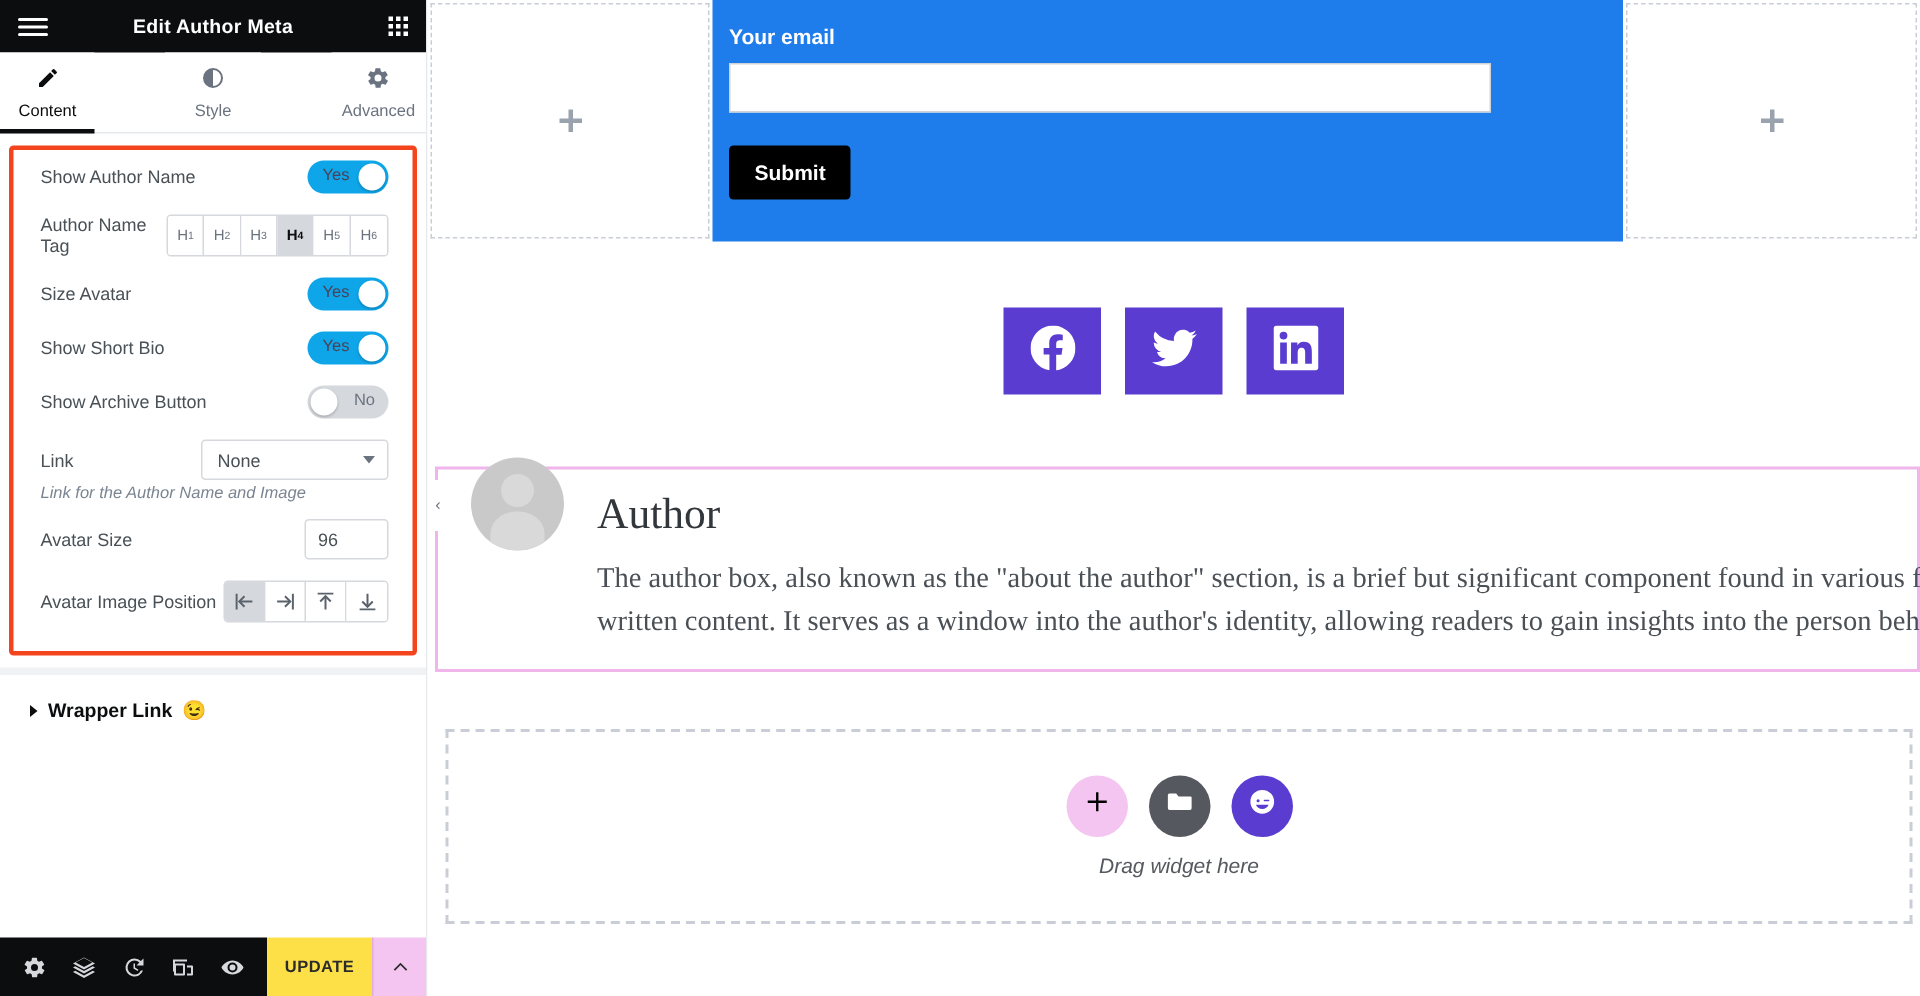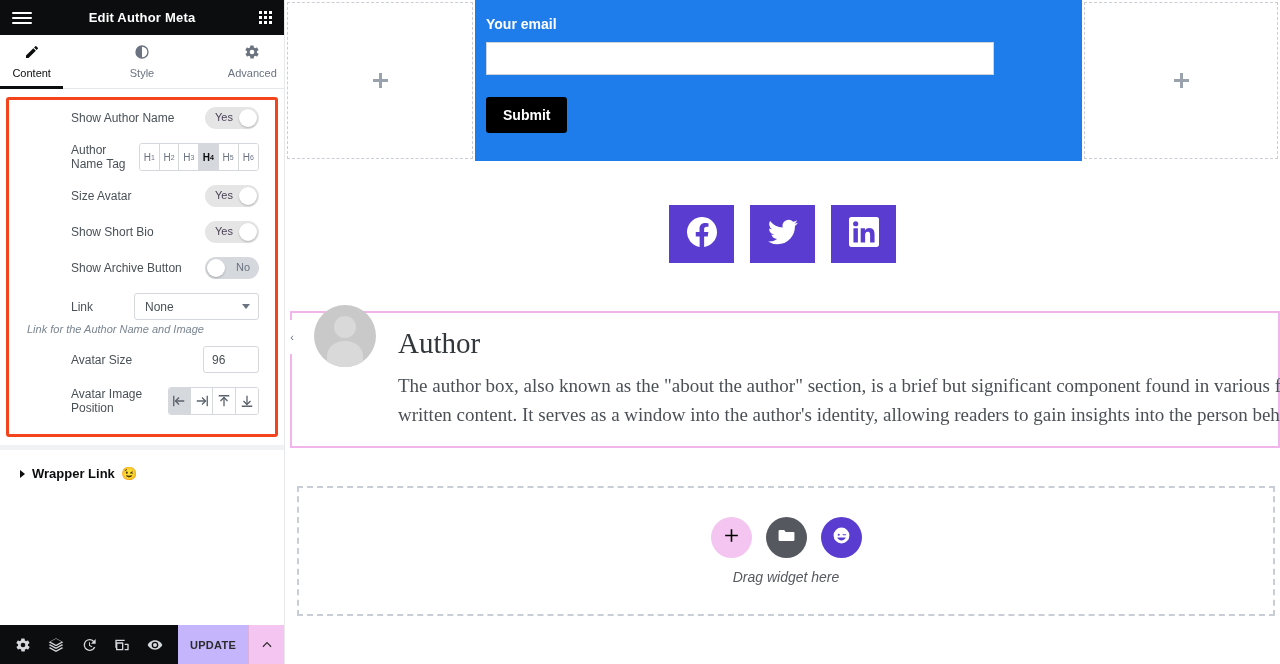--- a/index.html
+++ b/index.html
@@ -61,31 +61,31 @@
     padding: 14px 16px 12px 18px; font-size: 13px; font-weight: bold; color: #0c0d0e;
     cursor: pointer;
   }
   .caret-d { width: 0; height: 0; border-left: 4px solid transparent;
              border-right: 4px solid transparent; border-top: 5px solid #0c0d0e; }
   .caret-r { width: 0; height: 0; border-top: 4px solid transparent;
              border-bottom: 4px solid transparent; border-left: 5px solid #0c0d0e; }
 
   .ctl { display: flex; align-items: center; justify-content: space-between;
          padding: 7px 16px 7px 18px; min-height: 28px; }
-  .ctl-label { font-size: 12px; color: #495157; margin-left: 44px; }
+  .ctl-label { font-size: 12px; color: #495157; }
   .ctl-note { font-size: 11px; color: #7a8591; font-style: italic;
               padding: 0 16px 4px 18px; margin-top: -4px; }
 
   
   .toggle { width: 54px; height: 22px; border-radius: 11px; position: relative;
             cursor: pointer; display: flex; align-items: center; }
   .toggle .knob { width: 18px; height: 18px; border-radius: 50%; background: #fff;
                   position: absolute; top: 2px; box-shadow: 0 1px 2px rgba(0,0,0,.22); }
   .toggle .txt { font-size: 11px; position: absolute; top: 4px; }
-  .toggle.on { background: #e5e5e5; }
+  .toggle.on { background: #0ea5e9; }
   .toggle.on .knob { right: 2px; }
   .toggle.on .txt { left: 10px; color: #4b4257; }
   .toggle.off { background: #d5d8dc; }
   .toggle.off .knob { left: 2px; background: #ffffff; }
   .toggle.off .txt { right: 9px; color: #6b7381; }
 
   
   .choices { display: flex; border: 1px solid #d5d8dc; border-radius: 3px; overflow: hidden; }
   .choices .ch {
     width: 27px; height: 26px; display: flex; align-items: center; justify-content: center;
@@ -127,21 +127,21 @@
                   padding: 16px 16px 16px 20px; font-size: 13px; font-weight: bold;
                   color: #0c0d0e; cursor: pointer; }
 
   
   #panel-foot { margin-top: auto; height: 39px; display: flex; flex: none; }
   #foot-icons { flex: 1; background: #0c0d0e; display: flex; align-items: center;
                 justify-content: space-around; padding: 0 6px; }
   #foot-icons .fi { width: 20px; height: 20px; display: flex; align-items: center;
                     justify-content: center; cursor: pointer; }
   #foot-icons svg { width: 16px; height: 16px; fill: #d5d8dc; }
-  #update-btn { width: 70px; background: #c4b5fd; color: #2b2b2b;
+  #update-btn { width: 70px; background: #fde047; color: #2b2b2b;
                 display: flex; align-items: center; justify-content: center;
                 font-size: 11px; font-weight: bold; letter-spacing: .3px; cursor: pointer; }
   #update-caret { width: 36px; background: #f4c5f0; border-left: 1px solid #e0aedb;
                   display: flex; align-items: center; justify-content: center; cursor: pointer; }
   #update-caret svg { width: 14px; height: 14px; stroke: #2b2b2b; stroke-width: 2; fill: none; }
 
   
   #canvas { position: relative; width: 995px; height: 664px; background: #fff; overflow: hidden; }
 
   #collapse-handle {

